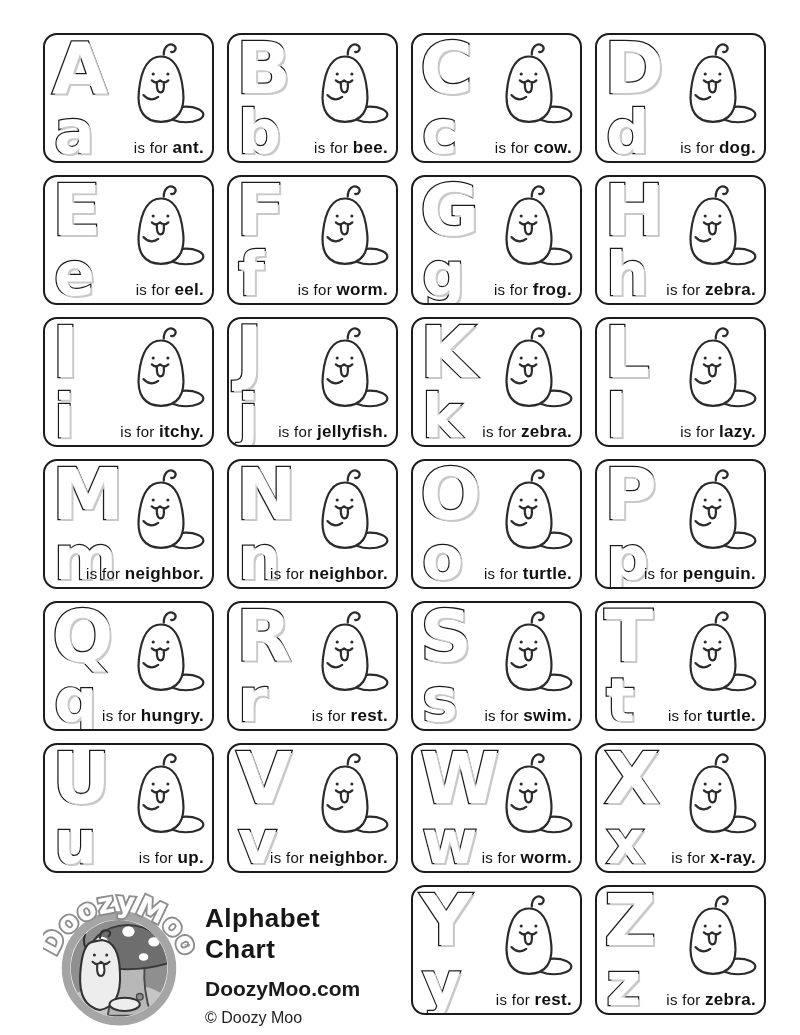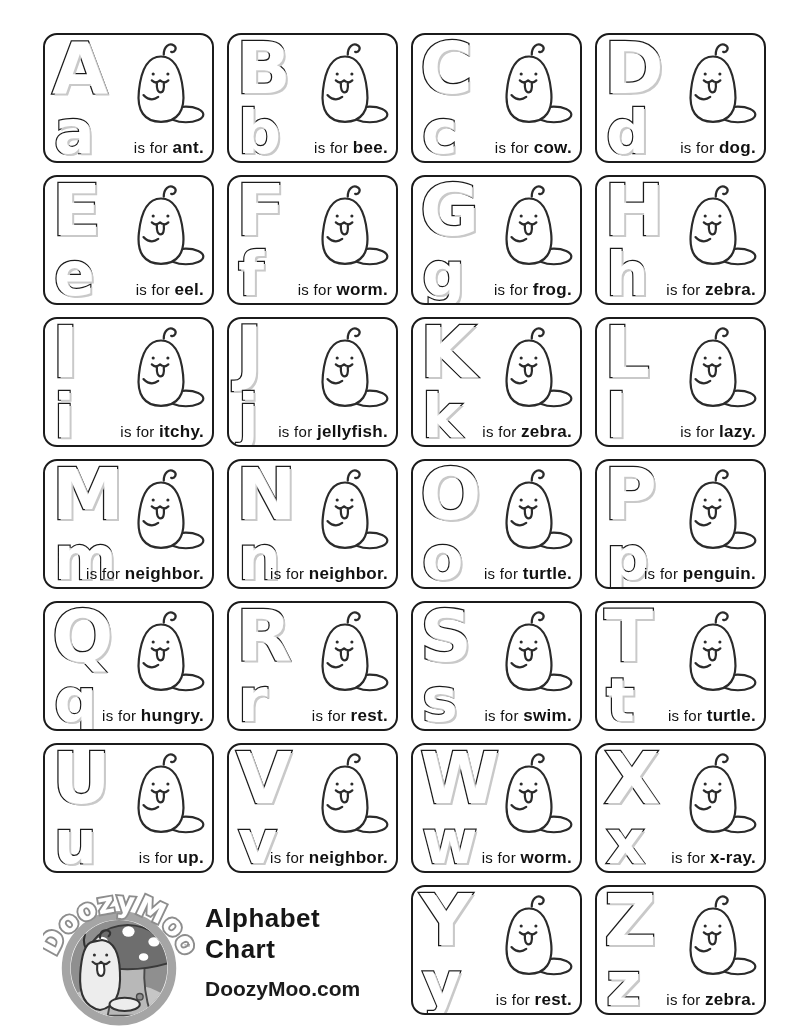--- a/index.html
+++ b/index.html
@@ -292,20 +292,21 @@
         </g>
       </g>
       <text font-family="DejaVu Sans, sans-serif" font-size="30" font-weight="bold" fill="#ffffff" stroke="#8d8d8d" stroke-width="4" paint-order="stroke">
         <textPath href="#arcPath" startOffset="50%" text-anchor="middle">DoozyMoo</textPath>
       </text>
       <text x="148" y="66" font-size="8" fill="#8a8a8a">™</text>
     </svg>
     <div class="footer-text">
       <div class="footer-title">Alphabet Chart</div>
       <div class="footer-site">DoozyMoo.com</div>
+      <div class="footer-copy">© Doozy Moo</div>
     </div>
   </div>
     <div class="card">
     <div class="upper">Y</div>
     <div class="lower">y</div>
     <svg class="illus" viewBox="0 0 100 100">
       <use href="#walrus"></use>
     </svg>
     <div class="caption"><span class="prefix">is for</span> <span class="word">rest.</span></div>
   </div>

